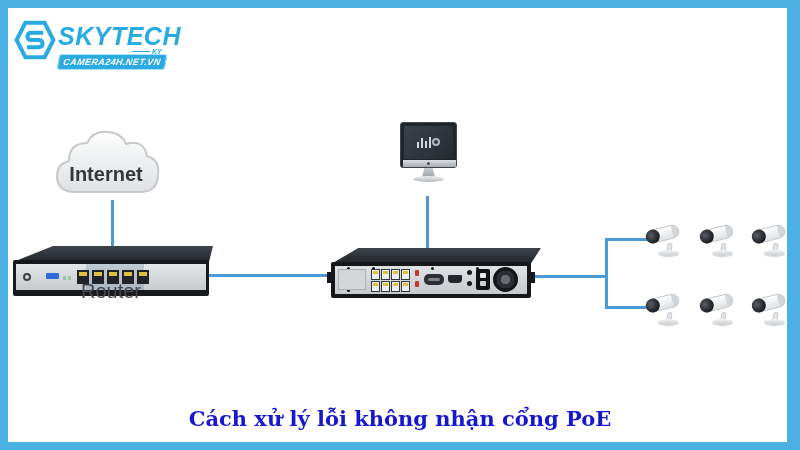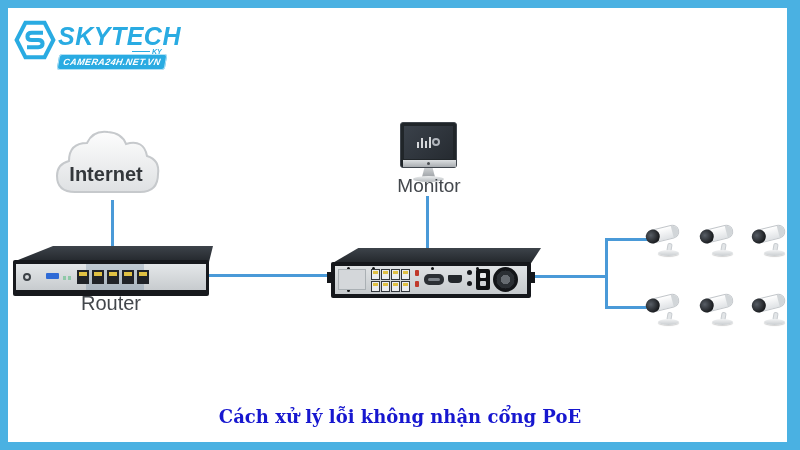--- a/index.html
+++ b/index.html
@@ -101,21 +101,21 @@
             background:radial-gradient(circle at 38% 38%,#585e66,#17191c 72%);}
   .cam-arm{position:absolute;left:23px;top:25px;width:5px;height:9px;background:#e2e5e7;
            border:1px solid #c8ccd0;border-radius:2px;transform:rotate(10deg);}
   .cam-base{position:absolute;left:14px;top:32px;width:21px;height:6px;border-radius:50%;
             background:linear-gradient(#f2f3f4,#c9cdd0);box-shadow:0 1px 1px rgba(0,0,0,.18);}
 
   
   .node-label{position:absolute;color:#43474c;font-size:20px;text-align:center;}
   .caption{position:absolute;left:0;top:406px;width:800px;text-align:center;
            font-family:"DejaVu Serif","Liberation Serif",serif;font-weight:700;
-           font-size:18px;color:var(--caption-text);}
+           font-size:21px;color:var(--caption-text);}
 </style>
 </head>
 <body>
 
 <div class="canvas">
   <div class="frame"></div>
 
   <div class="logo">
     <svg class="logo-hex" width="42" height="40" viewBox="0 0 100 100">
       <polygon points="26,7 74,7 96,50 74,93 26,93 4,50" fill="#ffffff" stroke="#29abe2" stroke-width="10"></polygon>
@@ -161,41 +161,40 @@
       <i class="tick" style="left:52px;"></i>
       <div class="router-ports">
         <i class="rport"></i>
         <i class="rport"></i>
         <i class="rport"></i>
         <i class="rport"></i>
         <i class="rport"></i>
       </div>
     </div>
   </div>
-  <div class="node-label" style="left:61px;top:292px;width:100px;">Router</div>
+  <div class="node-label" style="left:61px;top:280px;width:100px;">Router</div>
 
   <div class="monitor">
     <div class="mon-screen">
       <div class="mon-inner">
         <div class="mon-bars">
           <i style="height:6px"></i>
             <i style="height:10px"></i>
             <i style="height:7px"></i>
             <i style="height:11px"></i>
         </div>
         <div class="mon-ring"></div>
       </div>
       <div class="mon-chin">
         <div class="mon-dot"></div>
       </div>
     </div>
     <div class="mon-neck"></div>
     <div class="mon-base"></div>
   </div>
-  <div class="node-label" style="left:389px;top:175px;width:80px;font-size:19px;">Monitor</div>
 
   <div class="nvr">
     <div class="nvr-top"></div>
     <div class="nvr-chassis"></div>
     <div class="nvr-ear" style="left:-4px;"></div>
     <div class="nvr-ear" style="left:198px;"></div>
     <div class="nvr-panel">
       <i class="screw" style="left:12px;top:1px;"></i>
       <i class="screw" style="left:37px;top:1px;"></i>
       <i class="screw" style="left:96px;top:1px;"></i>

